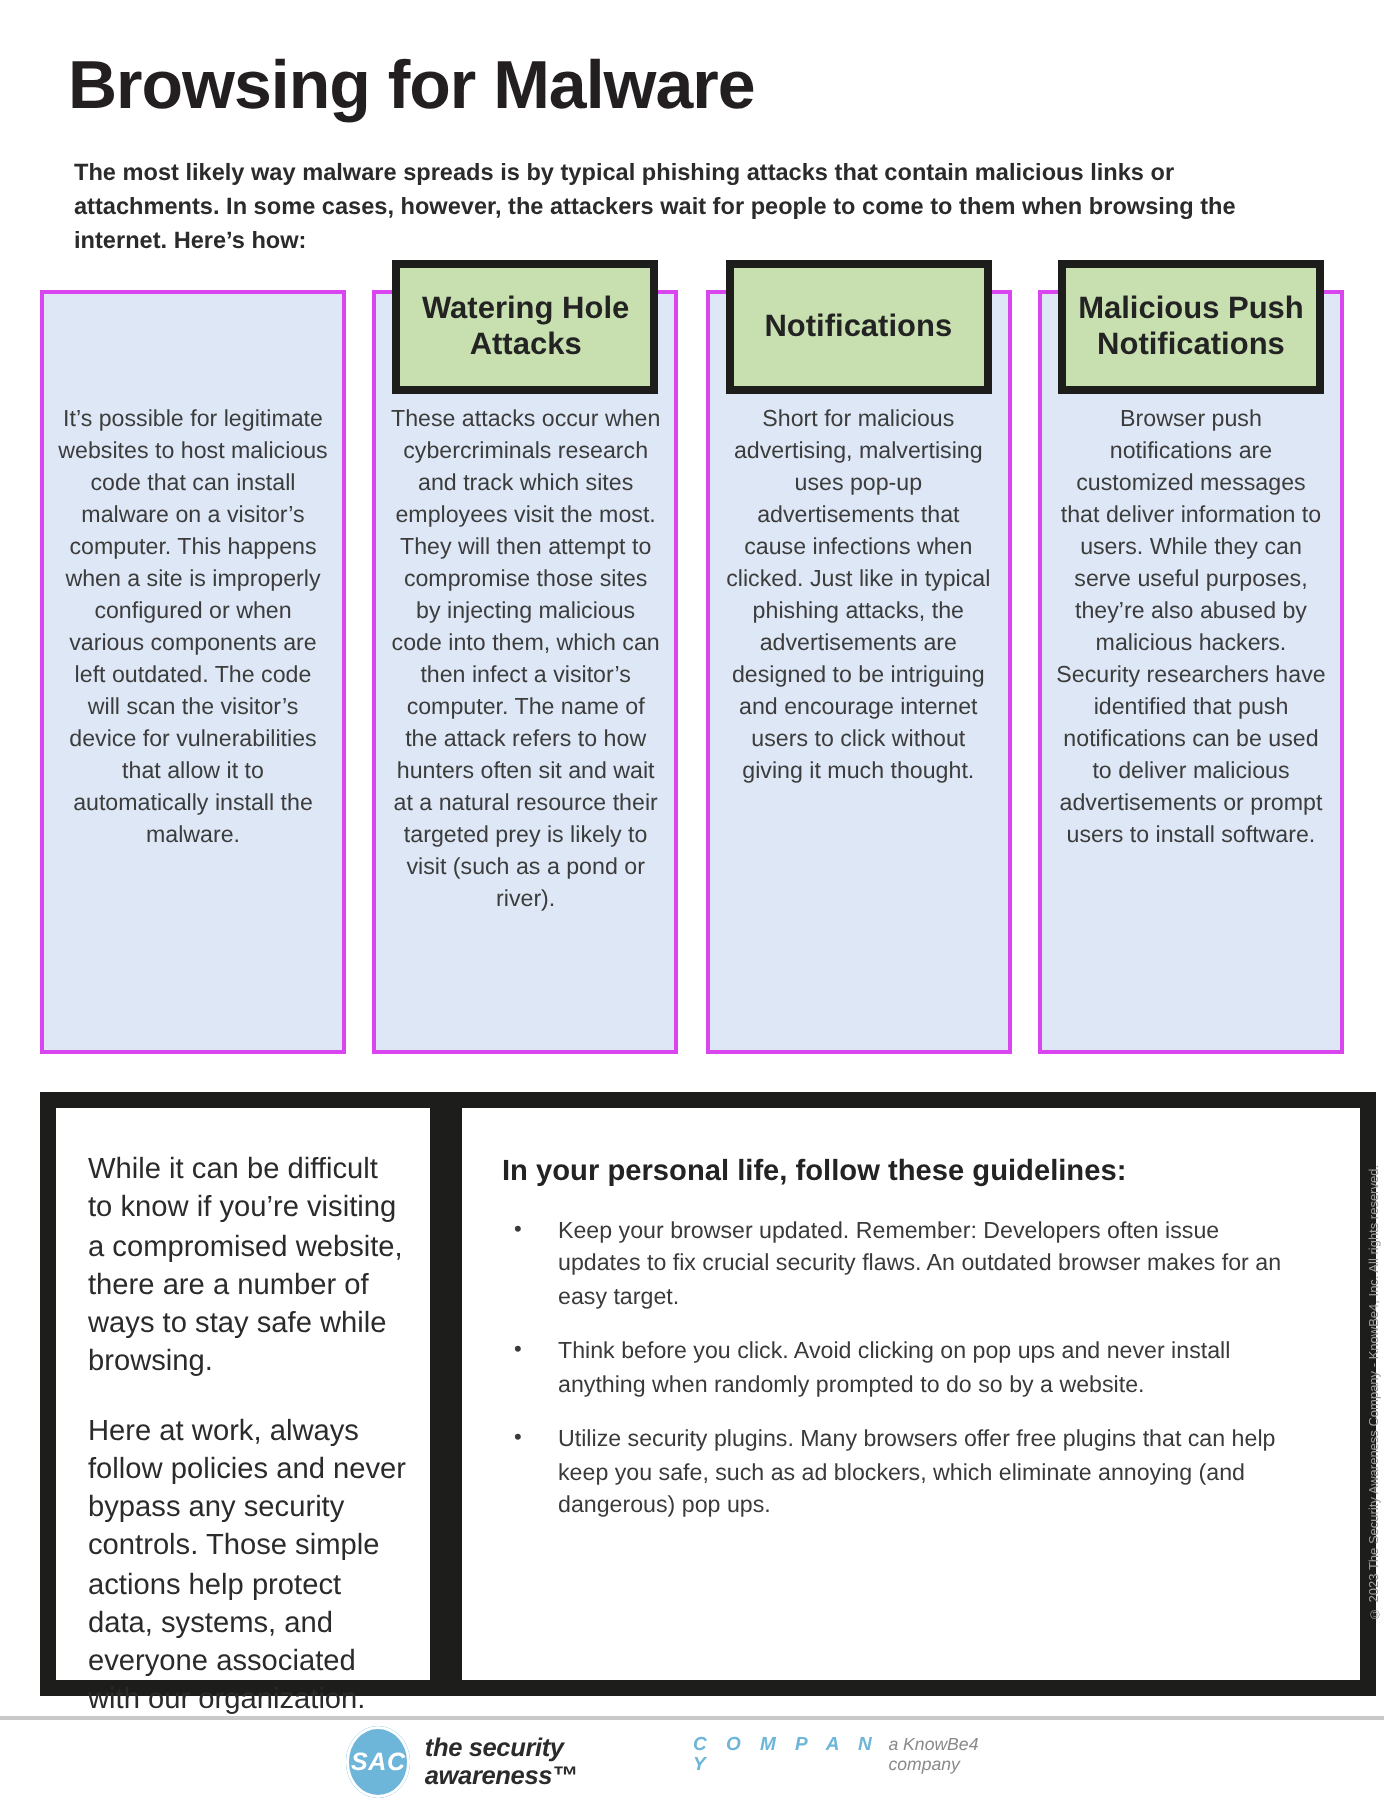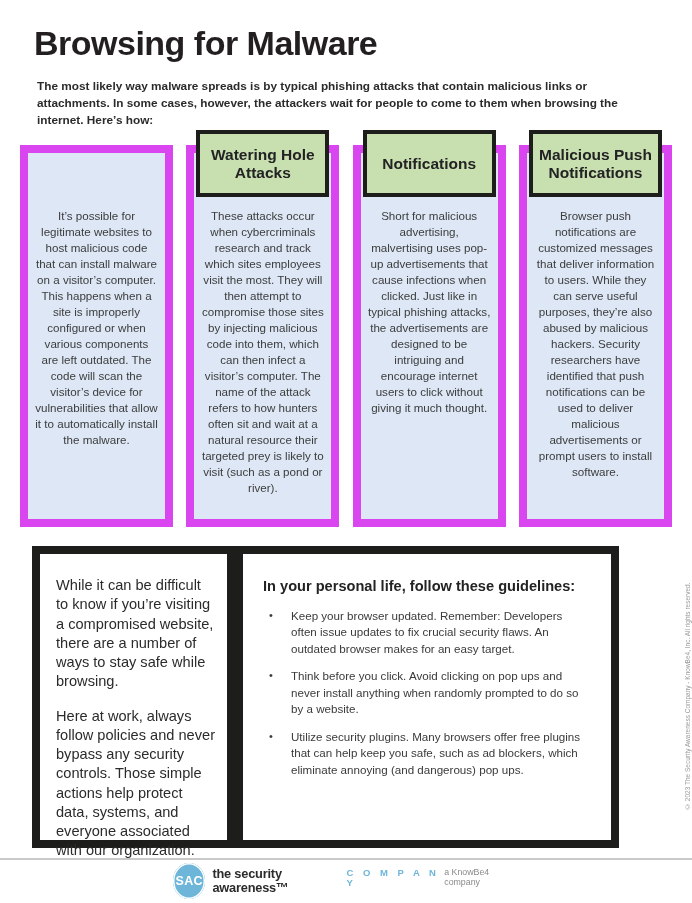--- a/index.html
+++ b/index.html
@@ -22,37 +22,37 @@
     color: #2b2b2b;
   }
   .columns {
     position: absolute; left: 20px; top: 130px; width: 652px;
     display: flex; justify-content: space-between;
   }
   .column { position: relative; width: 153px; height: 397px; }
   .col-body {
     position: absolute; left: 0; right: 0; top: 15px; bottom: 0;
     background: #dde7f5;
-    border: 8px solid #d946ef;
+    border: 2px solid #d946ef;
     padding: 55px 7px 8px 7px;
     text-align: center;
     font-size: 11.6px; line-height: 1.38; color: #3c3c3c;
   }
   .col-header {
     position: absolute; left: 10px; right: 10px; top: 0; height: 67px;
     background: #c8dfb0;
     border: 4px solid #1d1d1b;
     z-index: 2;
     display: flex; align-items: center; justify-content: center;
     text-align: center;
     font-size: 15.5px; font-weight: 700; line-height: 1.15;
     color: #232323; padding: 2px 4px;
   }
   .bottom {
-    position: absolute; left: 32px; top: 546px; width: 587px; height: 302px;
+    position: absolute; left: 20px; top: 546px; width: 668px; height: 302px;
     background: #1d1d1b;
     padding: 8px;
     display: flex; gap: 8px;
   }
   .bottom-left {
     width: 187px; background: #ffffff;
     padding: 22px 12px 10px 16px;
     font-size: 14.6px; line-height: 1.32; color: #2b2b2b;
   }
   .bottom-left p { margin-bottom: 15px; }
@@ -94,21 +94,21 @@
     text-align: center;
     white-space: nowrap;
   }
   .footer-divider {
     position: absolute; left: 0; top: 858px; width: 692px; height: 2px;
     background: #c9c9c9;
   }
   .footer-logo {
     position: absolute; left: 50%; top: 863px;
     transform: translateX(-50%);
-    display: flex; align-items: center; gap: 7px;
+    display: flex; align-items: center; gap: 7px; font-style: italic;
   }
   .sac-circle {
     width: 36px; height: 36px; border-radius: 50%;
     background: #6db6d9;
     box-shadow: inset 0 0 0 1.5px #ffffff, inset 0 0 0 3.5px #6db6d9;
     color: #ffffff; font-weight: 700; font-size: 12.5px;
     display: flex; align-items: center; justify-content: center;
     letter-spacing: 0.3px;
   }
   .logo-text { display: flex; flex-direction: row; line-height: 1.12; }

